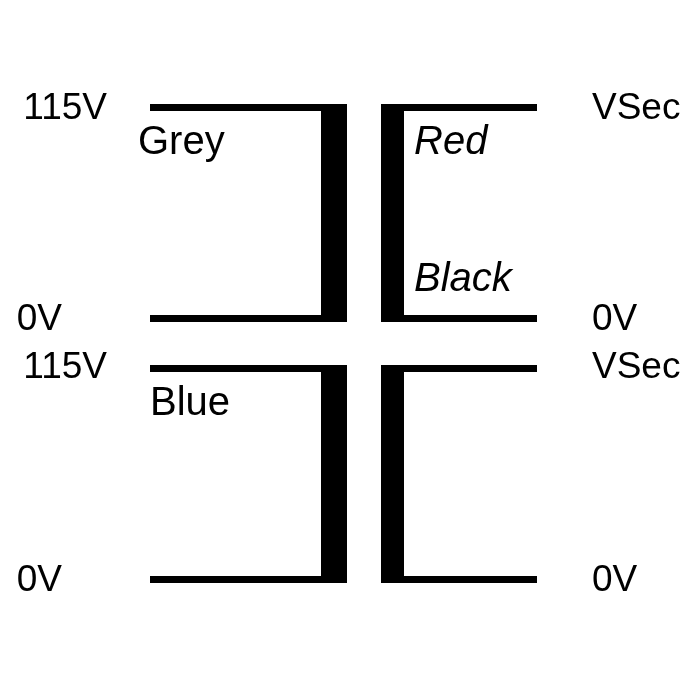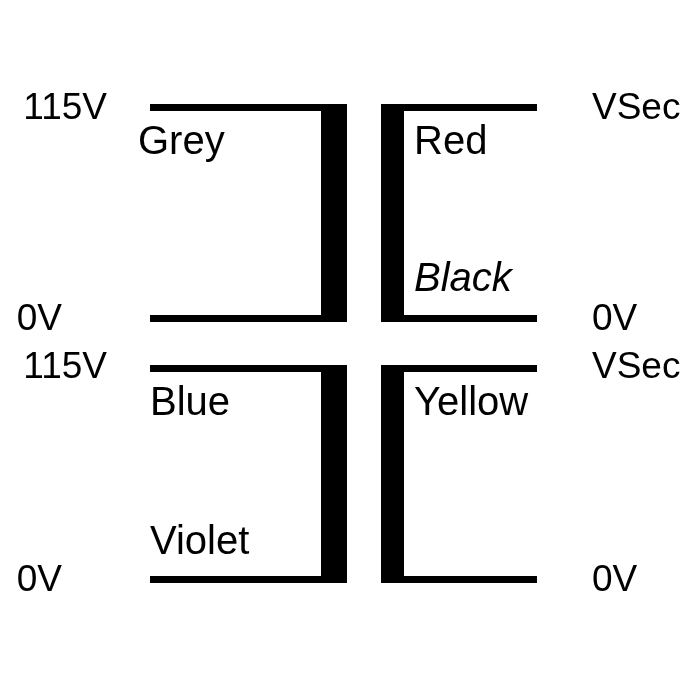--- a/index.html
+++ b/index.html
@@ -59,35 +59,33 @@
 
   <div class="label wire-label" style="left:138px; top:120px;">Grey</div>
 
   <div class="lead" style="left:381px; top:104px; width:156px;"></div>
   <div class="lead" style="left:381px; top:315px; width:156px;"></div>
   <div class="core-bar" style="left:381px; top:104px; width:23px; height:218px;"></div>
 
   <div class="label terminal-label" style="left:592px; top:88px;">VSec</div>
   <div class="label terminal-label" style="left:592px; top:299px;">0V</div>
 
-  <div class="label wire-label" style="left:414px; top:120px;">Red</div>
+  <div class="label wire-label" style="left:414px; top:120px;font-style:italic;">Red</div>
   <div class="label wire-label" style="left:414px; top:257px;font-style:italic;">Black</div>
 
   <div class="lead" style="left:150px; top:365px; width:197px;"></div>
   <div class="lead" style="left:150px; top:576px; width:197px;"></div>
   <div class="core-bar" style="left:321px; top:365px; width:26px; height:218px;"></div>
 
   <div class="label terminal-label t-right" style="left:0px; top:347px; width:107px;">115V</div>
   <div class="label terminal-label t-right" style="left:0px; top:560px; width:62px;">0V</div>
 
   <div class="label wire-label" style="left:150px; top:381px;">Blue</div>
-  <div class="label wire-label" style="left:150px; top:520px;">Violet</div>
 
   <div class="lead" style="left:381px; top:365px; width:156px;"></div>
   <div class="lead" style="left:381px; top:576px; width:156px;"></div>
   <div class="core-bar" style="left:381px; top:365px; width:23px; height:218px;"></div>
 
   <div class="label terminal-label" style="left:592px; top:347px;">VSec</div>
   <div class="label terminal-label" style="left:592px; top:560px;">0V</div>
 
-  <div class="label wire-label" style="left:414px; top:381px;">Yellow</div>
 
 </div>
 
 </body></html>

